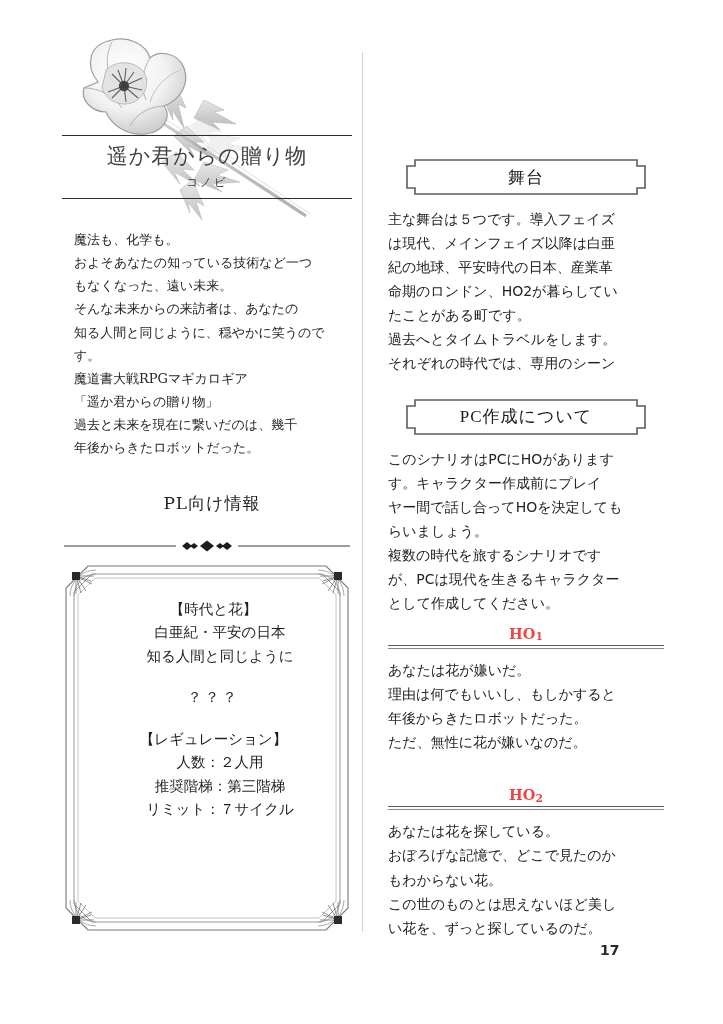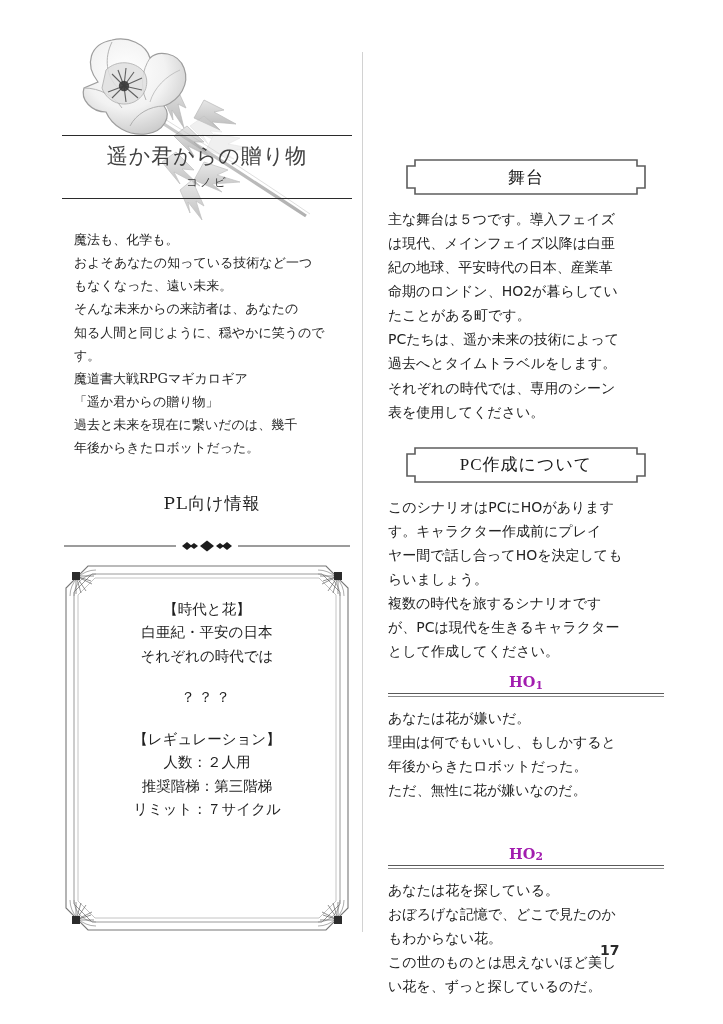--- a/index.html
+++ b/index.html
@@ -130,21 +130,21 @@
     right: 18px;
     top: 36px;
     text-align: center;
     font-family: "DejaVu Sans", sans-serif;
     font-size: 14.5px;
     line-height: 1.62;
     color: #1f1f1f;
   }
   .frame-group { margin-bottom: 18px; }
   .frame-group:last-child { margin-bottom: 17px; }
-  .frame-group div { white-space: nowrap; }
+  .frame-group div { white-space: nowrap; padding-left: 13px; }
   .qmark { letter-spacing: 3px; }
 
   
   .right-col {
     position: absolute;
     left: 388px;
     top: 0;
     width: 276px;
   }
 
@@ -174,21 +174,21 @@
     color: #232323;
     margin-top: 11px;
   }
   .body-text div { white-space: nowrap; }
 
   .ho-title {
     text-align: center;
     font-family: "DejaVu Serif", serif;
     font-weight: bold;
     font-size: 14.5px;
-    color: #a21caf;
+    color: #ef4444;
     margin-top: 4px;
   }
   .ho-rule {
     width: 100%;
     height: 4px;
     border-top: 1.6px solid #5a5a5a;
     border-bottom: 1.1px solid #8a8a8a;
     box-sizing: border-box;
     margin: 3px 0 9px 0;
   }
@@ -373,21 +373,21 @@
           </g>
           <rect x="272" y="354" width="8" height="8" fill="#2b2b2b" stroke="none"></rect>
         </g>
       </svg>
 
       <div class="frame-content">
         <div class="frame-group">
           <div>【時代と花】</div>
           <div id="era-lines">
               <div>白亜紀・平安の日本</div>
-              <div>それぞれの時代では</div>
+              <div>知る人間と同じように</div>
             </div>
         </div>
         <div class="frame-group">
           <div class="qmark">？？？</div>
         </div>
         <div class="frame-group">
           <div>【レギュレーション】</div>
           <div id="reg-lines">
               <div>人数：２人用</div>
               <div>推奨階梯：第三階梯</div>
@@ -406,24 +406,22 @@
           <path d="M14 2 H236 L236 8 L244 8 L244 30 L236 30 L236 36 H14 L14 30 L6 30 L6 8 L14 8 Z" fill="#ffffff" stroke="#5d5d5d" stroke-width="1.6" stroke-linejoin="miter"></path>
         </svg>
         <span>舞台</span>
       </div>
       <div class="body-text" id="stage-lines">
           <div>主な舞台は５つです。導入フェイズ</div>
           <div>は現代、メインフェイズ以降は白亜</div>
           <div>紀の地球、平安時代の日本、産業革</div>
           <div>命期のロンドン、HO2が暮らしてい</div>
           <div>たことがある町です。</div>
-          <div>PCたちは、遥か未来の技術によって</div>
           <div>過去へとタイムトラベルをします。</div>
           <div>それぞれの時代では、専用のシーン</div>
-          <div>表を使用してください。</div>
         </div>
     </div>
 
     <div style="margin-top:22px;">
       <div class="sec-header">
         <svg width="250" height="38" viewBox="0 0 250 38">
           <path d="M14 2 H236 L236 8 L244 8 L244 30 L236 30 L236 36 H14 L14 30 L6 30 L6 8 L14 8 Z" fill="#ffffff" stroke="#5d5d5d" stroke-width="1.6" stroke-linejoin="miter"></path>
         </svg>
         <span>PC作成について</span>
       </div>
@@ -444,21 +442,21 @@
       </div>
       <div class="ho-rule"></div>
       <div class="body-text" style="margin-top:0;" id="ho1-lines">
           <div>あなたは花が嫌いだ。</div>
           <div>理由は何でもいいし、もしかすると</div>
           <div>年後からきたロボットだった。</div>
           <div>ただ、無性に花が嫌いなのだ。</div>
         </div>
     </div>
 
-    <div style="margin-top:42px;">
+    <div style="margin-top:32px;">
       <div class="ho-title">
         <span>HO</span><sub class="hsub">2</sub>
       </div>
       <div class="ho-rule"></div>
       <div class="body-text" style="margin-top:0;" id="ho2-lines">
           <div>あなたは花を探している。</div>
           <div>おぼろげな記憶で、どこで見たのか</div>
           <div>もわからない花。</div>
           <div>この世のものとは思えないほど美し</div>
           <div>い花を、ずっと探しているのだ。</div>

